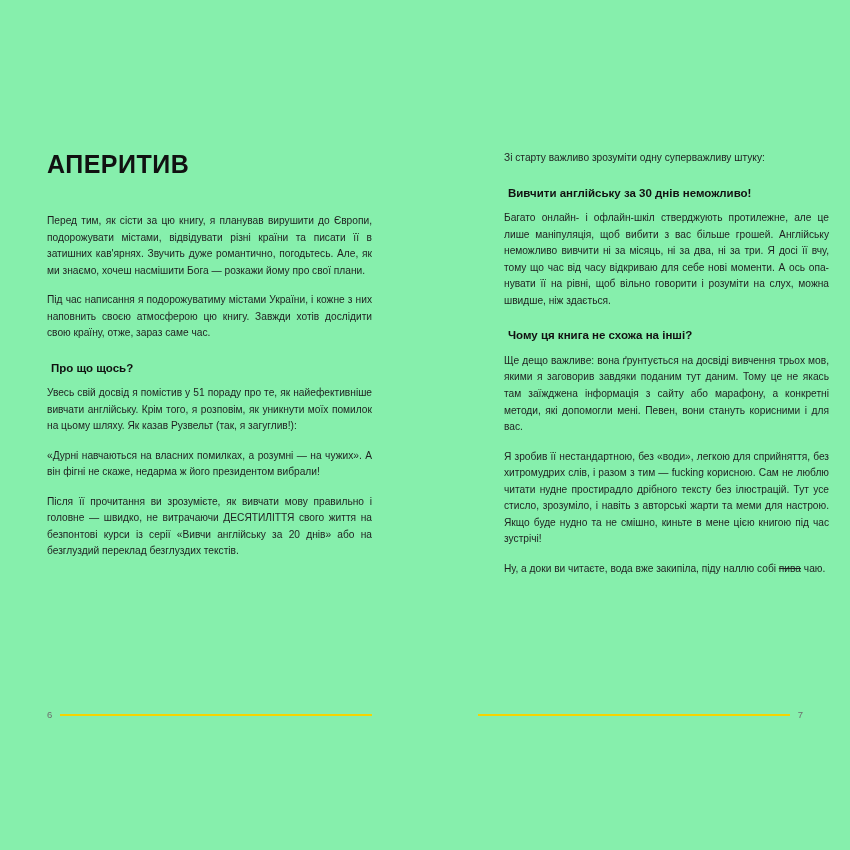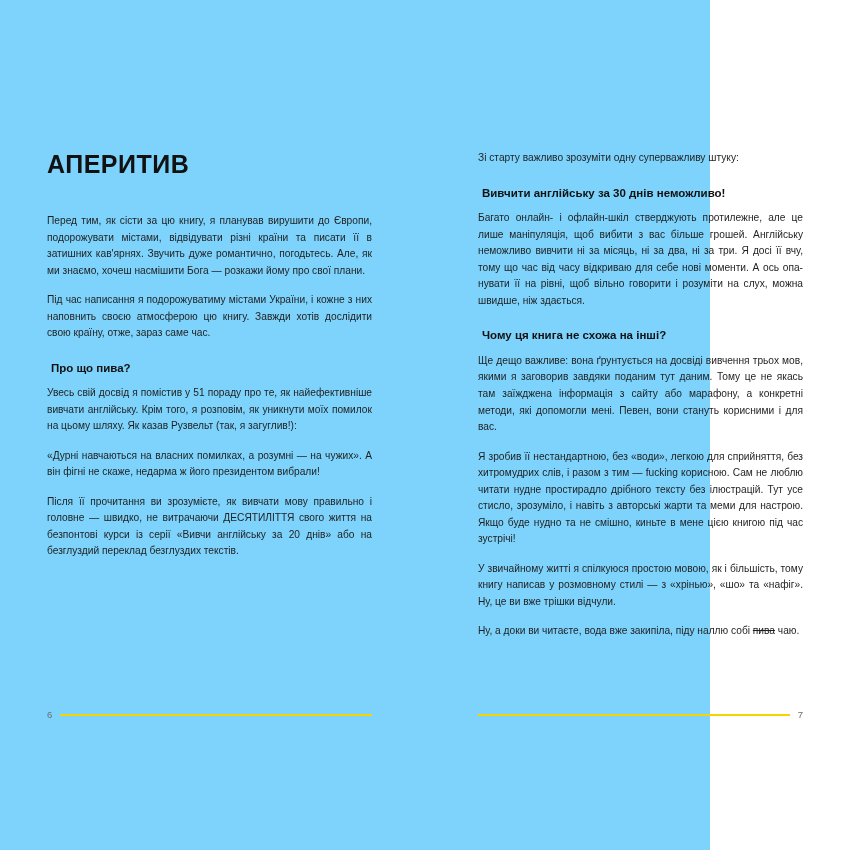--- a/index.html
+++ b/index.html
@@ -9,34 +9,34 @@
   }
   body {
     width: 850px;
     height: 850px;
     font-family: "Liberation Sans", sans-serif;
     color: #1c1c1c;
     overflow: hidden;
   }
   .spread {
     position: relative;
-    width: 710px;
+    width: 850px;
     height: 850px;
-    background: #7dd3fc;
+    background: #86efac;
   }
   .page {
     position: absolute;
     top: 150px;
     width: 325px;
   }
   .page-left {
     left: 47px;
   }
   .page-right {
-    left: 478px;
+    left: 504px;
   }
   .chapter-title {
     font-size: 25px;
     font-weight: bold;
     letter-spacing: 0.5px;
     margin: 0 0 34px 0;
     color: #111111;
   }
   .heading {
     font-size: 11.5px;
@@ -94,39 +94,38 @@
 <body>
 
 <div class="spread">
 
   <div class="page page-left">
     <h1 class="chapter-title">АПЕРИТИВ</h1>
 
     <p class="para">Перед тим, як сісти за цю книгу, я планував вирушити до Євро­пи, подорожувати містами, відвідувати різні країни та писати її в затишних кав'ярнях. Звучить дуже романтично, погодьтесь. Але, як ми знаємо, хочеш насмішити Бога — розкажи йому про свої плани.</p>
     <p class="para">Під час написання я подорожуватиму містами України, і кожне з них наповнить своєю атмосферою цю книгу. Завжди хотів дослі­дити свою країну, отже, зараз саме час.</p>
 
-    <h2 class="heading">Про що пива?</h2>
+    <h2 class="heading">Про що щось?</h2>
 
     <p class="para">Увесь свій досвід я помістив у 51 пораду про те, як найефективні­ше вивчати англійську. Крім того, я розповім, як уникнути моїх по­милок на цьому шляху. Як казав Рузвельт (так, я загуглив!):</p>
     <p class="para">«Дурні навчаються на власних помилках, а розумні — на чужих». А він фігні не скаже, недарма ж його президентом вибрали!</p>
     <p class="para">Після її прочитання ви зрозумієте, як вивчати мову правиль­но і головне — швидко, не витрачаючи ДЕСЯТИЛІТТЯ свого жит­тя на безпонтові курси із серії «Вивчи англійську за 20 днів» або на безглуздий переклад безглуздих текстів.</p>
   </div>
 
   <div class="page page-right">
     <p class="para">Зі старту важливо зрозуміти одну суперважливу штуку:</p>
 
     <h2 class="heading">Вивчити англійську за 30 днів неможливо!</h2>
 
     <p class="para">Багато онлайн- і офлайн-шкіл стверджують протилежне, але це лише маніпуляція, щоб вибити з вас більше грошей. Англійську неможливо вивчити ні за місяць, ні за два, ні за три. Я досі її вчу, тому що час від часу відкриваю для себе нові моменти. А ось опа­нувати її на рівні, щоб вільно говорити і розуміти на слух, можна швидше, ніж здається.</p>
 
     <h2 class="heading">Чому ця книга не схожа на інші?</h2>
 
     <p class="para">Ще дещо важливе: вона ґрунтується на досвіді вивчення трьох мов, якими я заговорив завдяки поданим тут даним. Тому це не якась там заїжджена інформація з сайту або марафону, а кон­кретні методи, які допомогли мені. Певен, вони стануть корисни­ми і для вас.</p>
     <p class="para">Я зробив її нестандартною, без «води», легкою для сприйняття, без хитромудрих слів, і разом з тим — fucking корисною. Сам не люблю читати нудне простирадло дрібного тексту без ілюстрацій. Тут усе стисло, зрозуміло, і навіть з авторські жарти та меми для настрою. Якщо буде нудно та не смішно, киньте в мене цією кни­гою під час зустрічі!</p>
-    <p class="para">У звичайному житті я спілкуюся простою мовою, як і більшість, тому книгу написав у розмовному стилі — з «хрінью», «шо» та «на­фіг». Ну, це ви вже трішки відчули.</p>
 
     <p class="para"><span>Ну, а доки ви читаєте, вода вже закипіла, піду наллю собі </span><span class="strike">пива</span><span> чаю.</span></p>
   </div>
 
   <div class="footer footer-left">
     <span class="folio">6</span>
     <span class="rule"></span>
   </div>
 
   <div class="footer footer-right">

